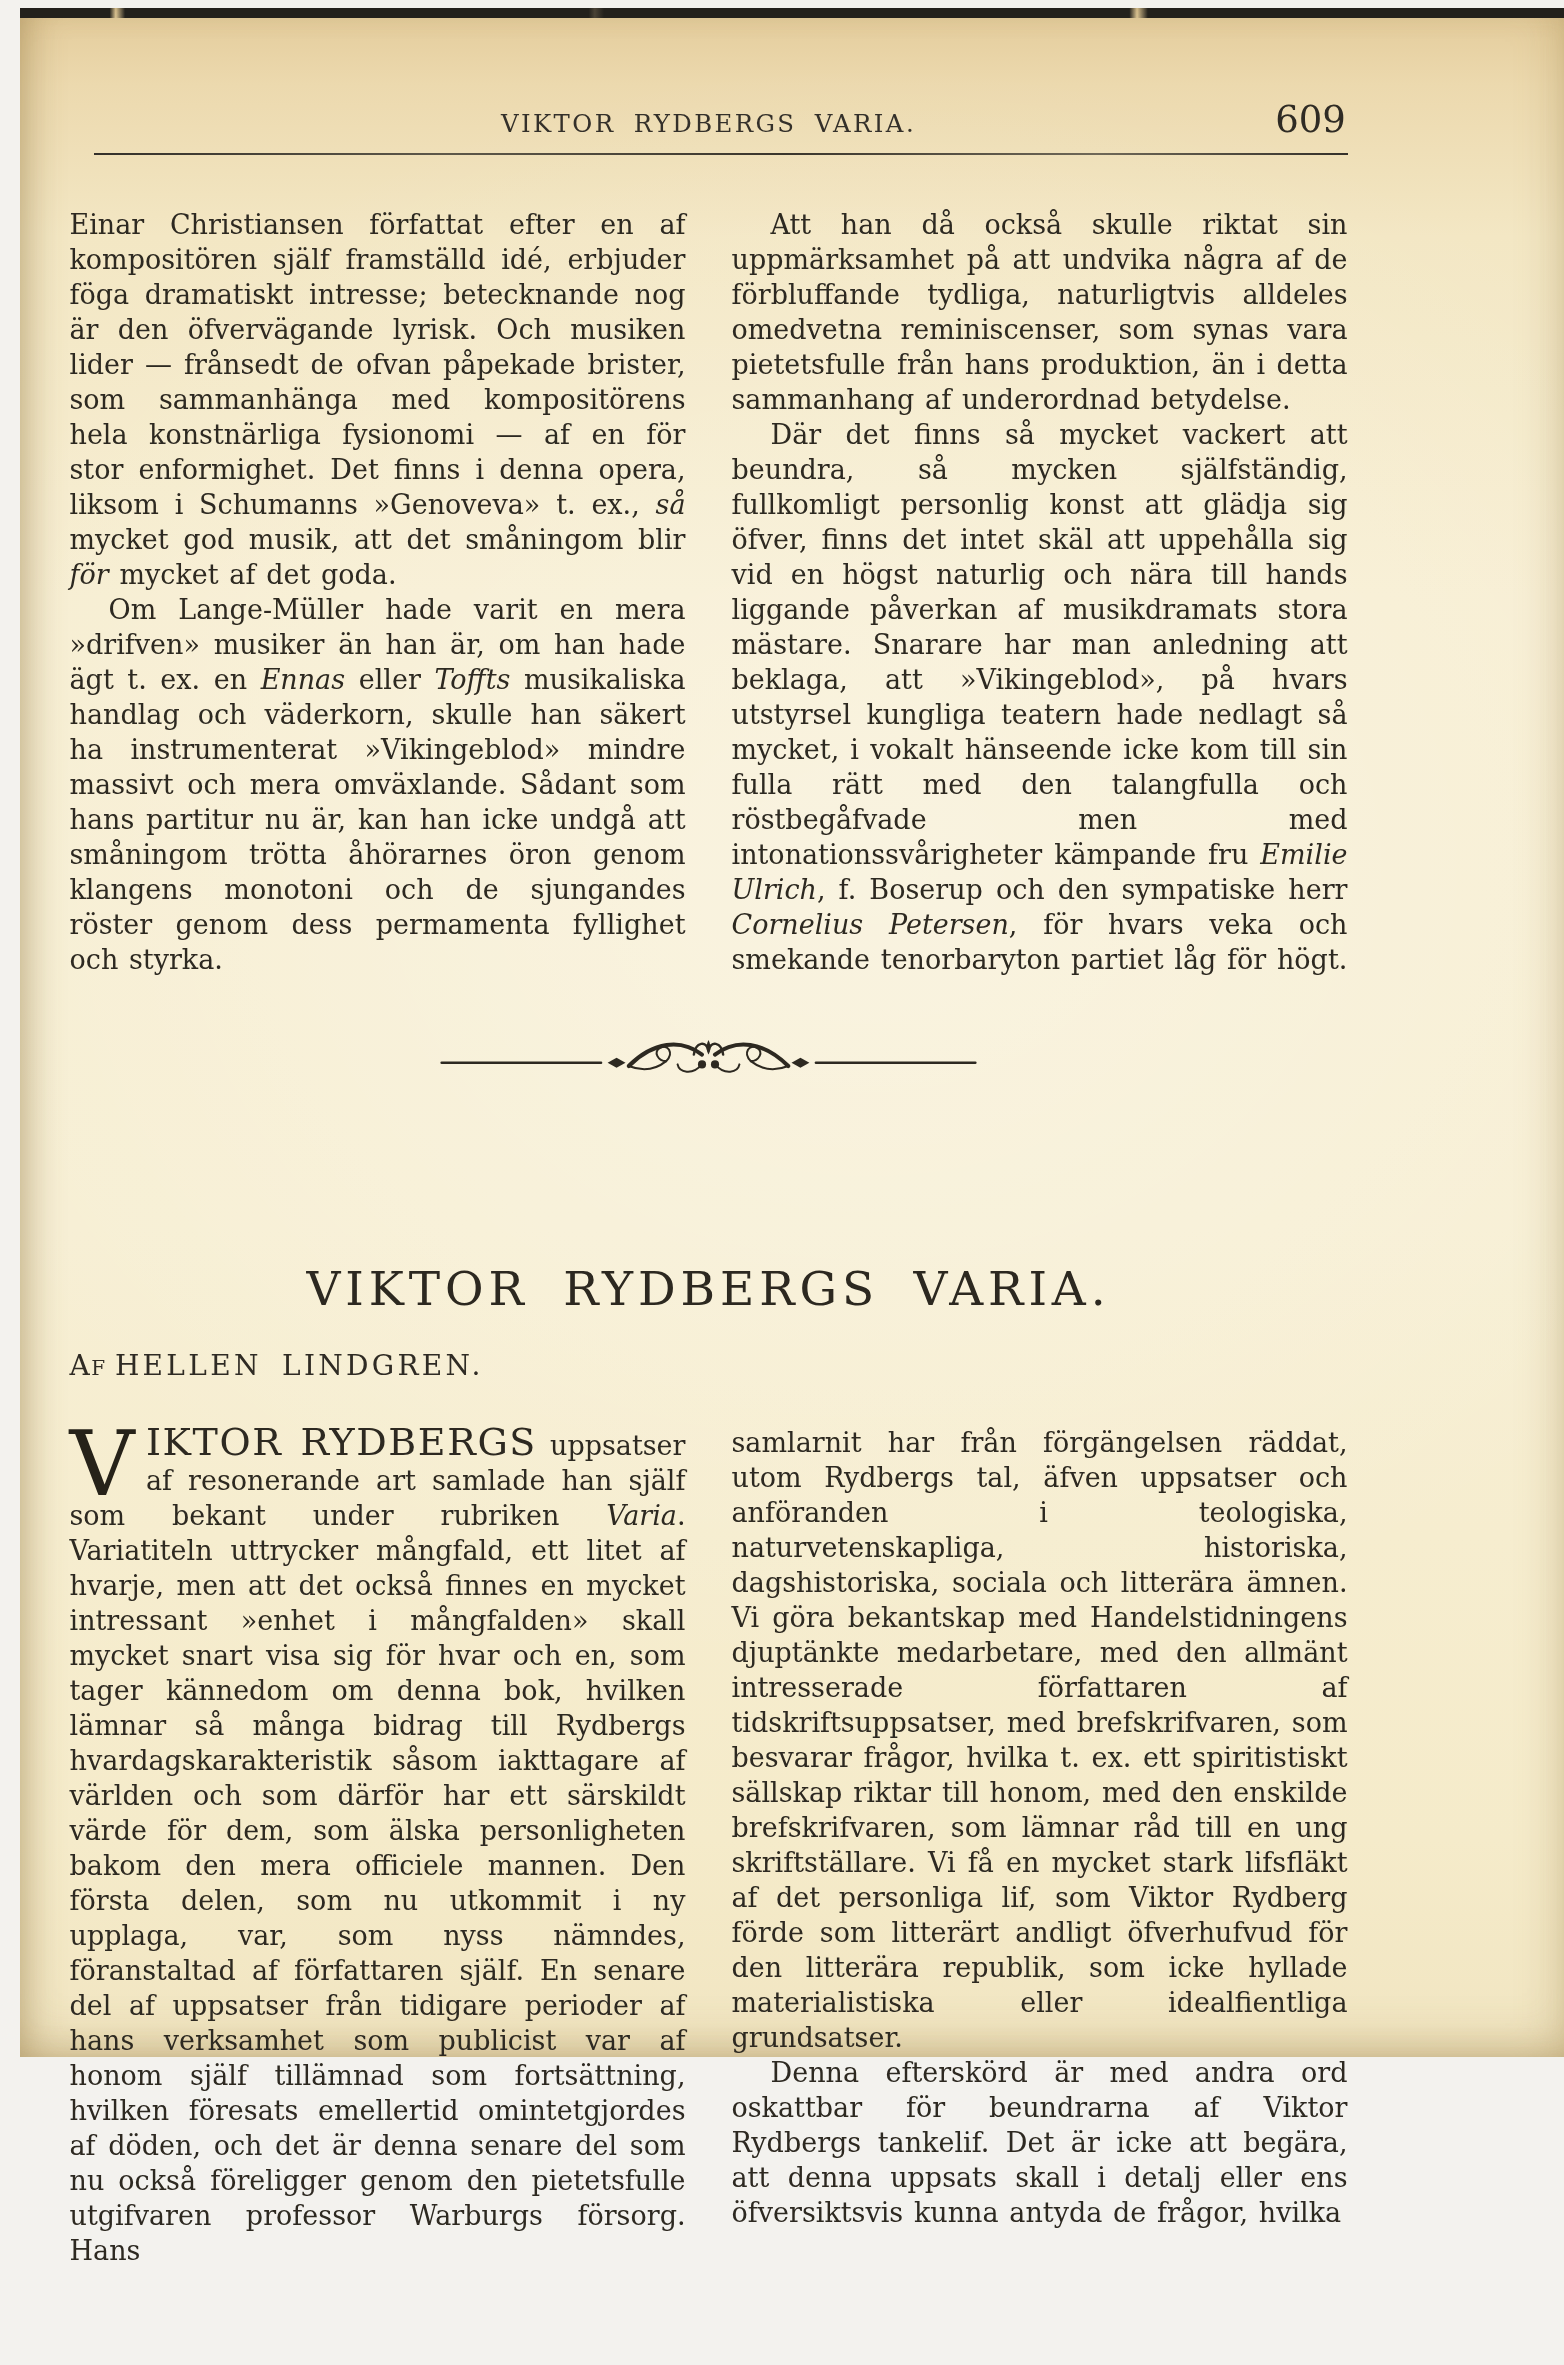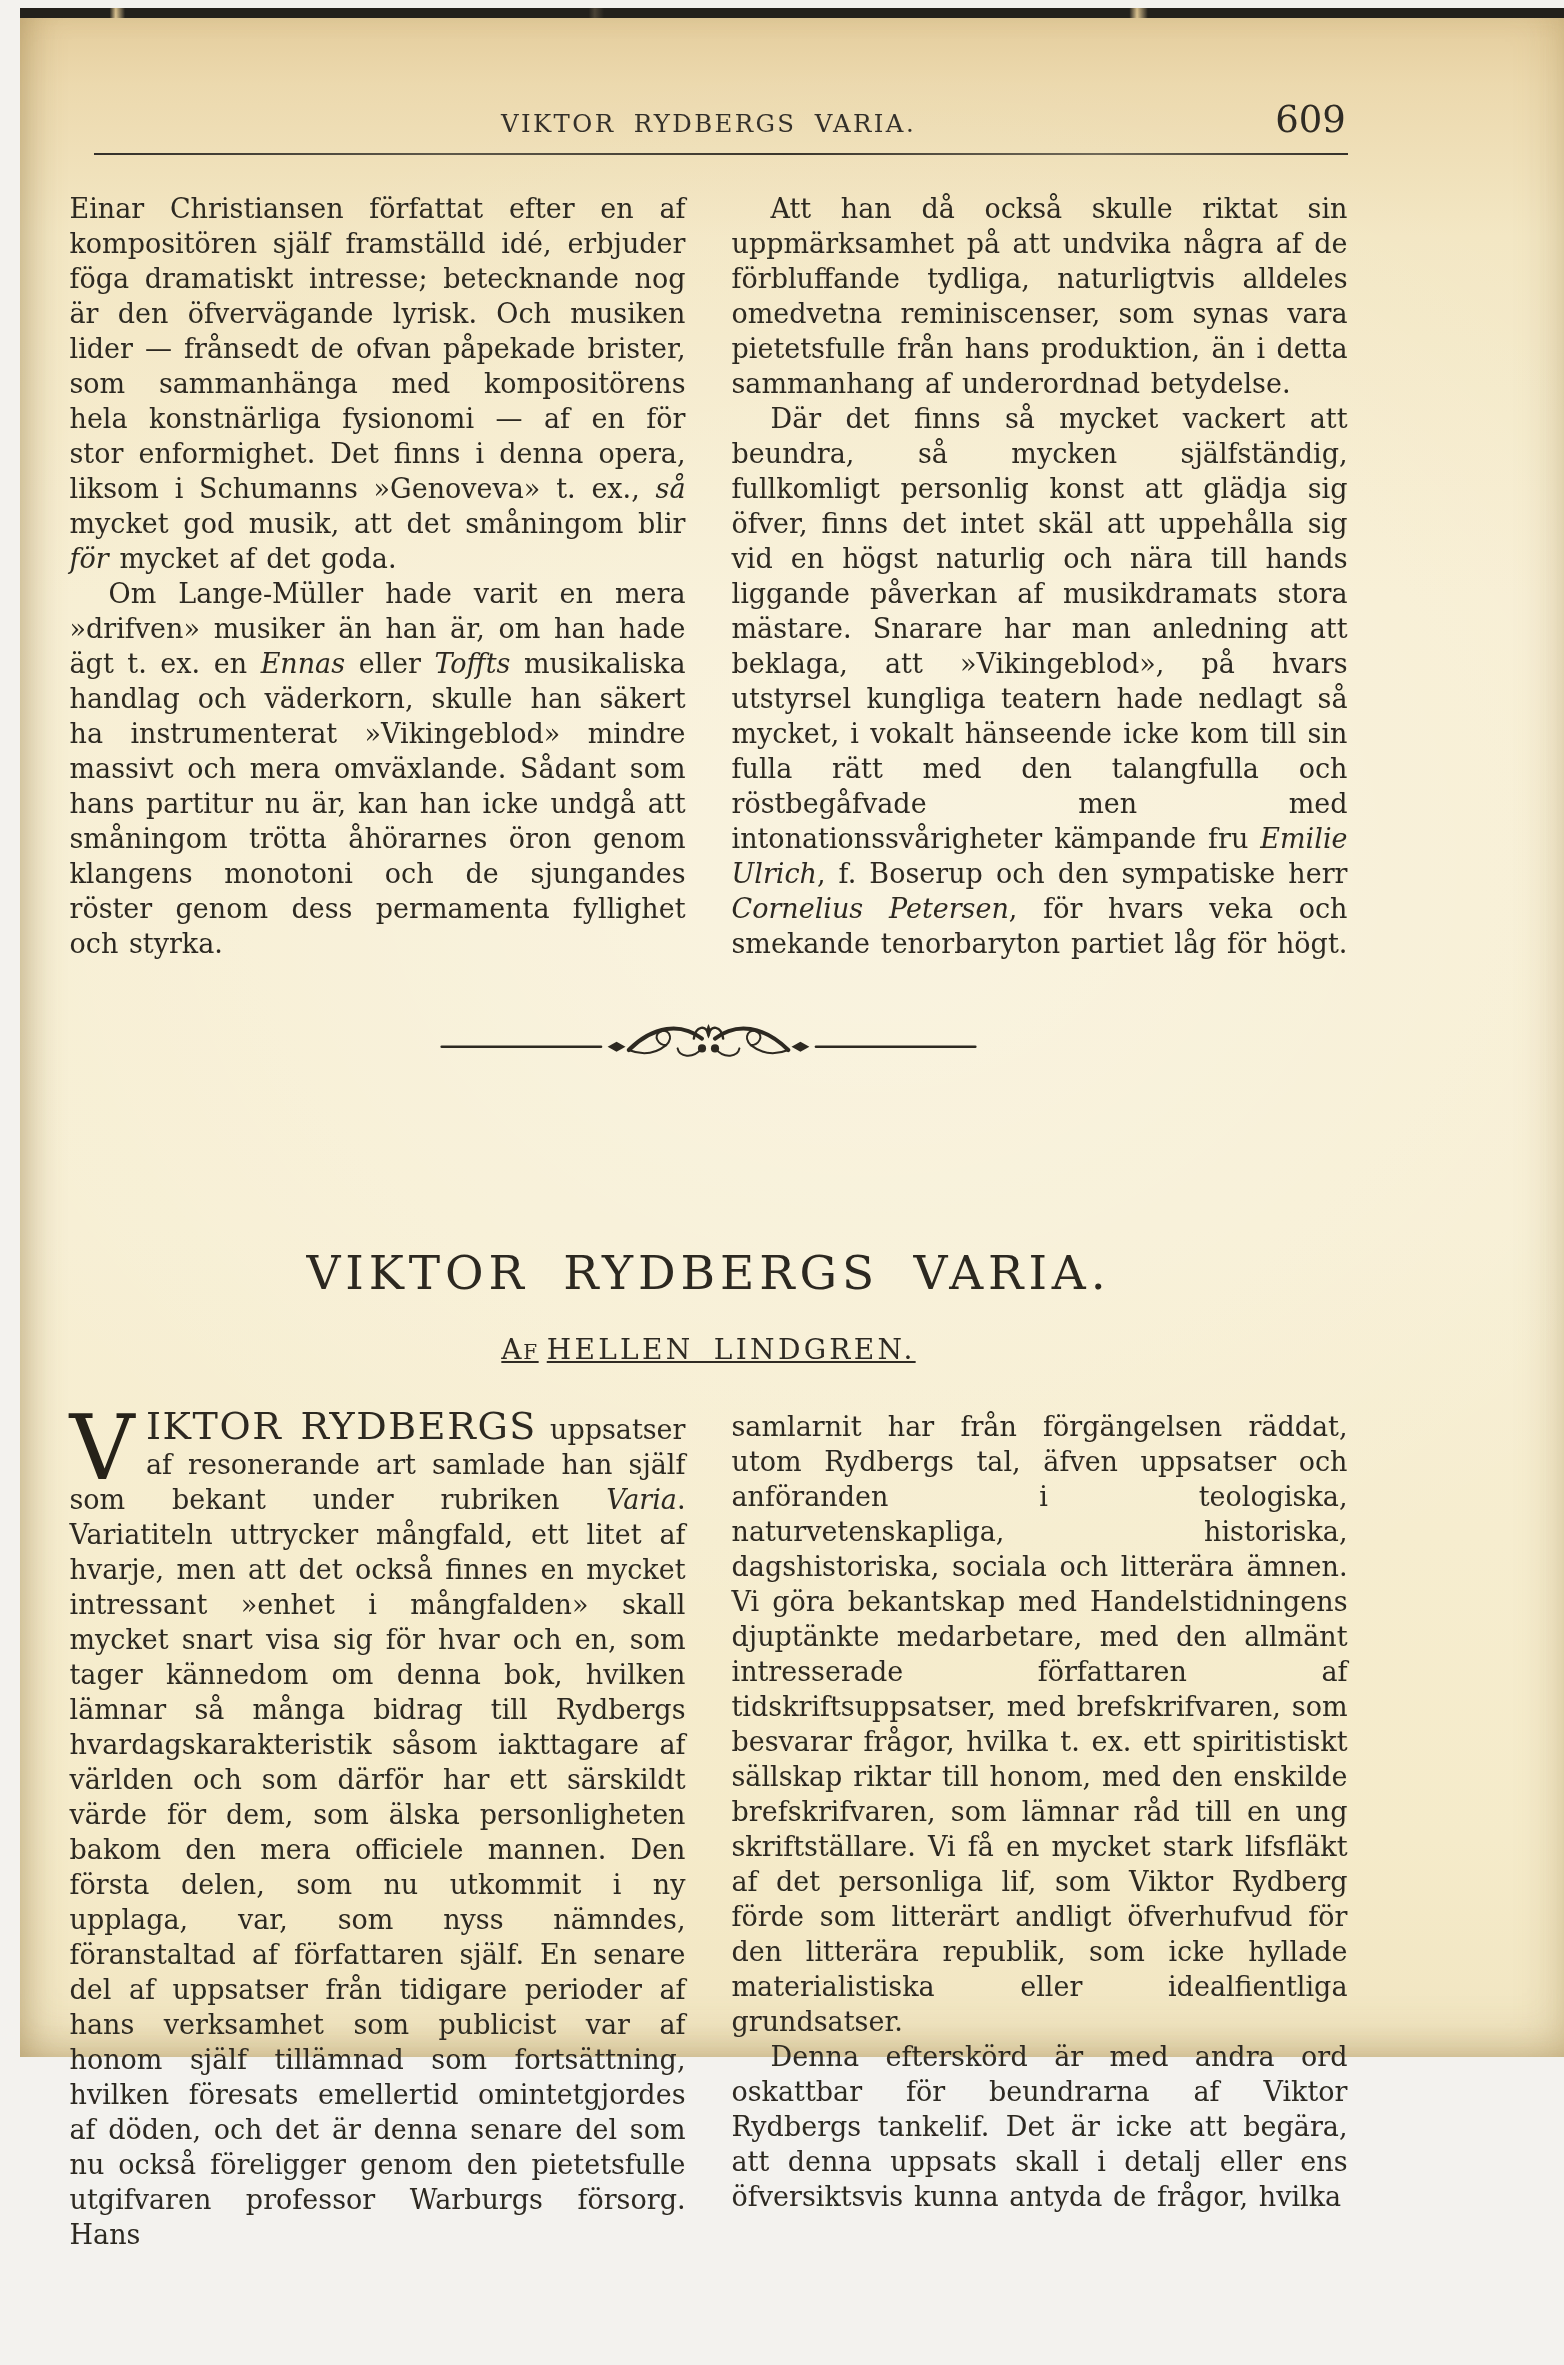--- a/index.html
+++ b/index.html
@@ -38,42 +38,42 @@
   .page-number {
     position:absolute; right:1.6px; top:-4.9px; font-size:37px; color:#2f2b24;
   }
   .header-rule {
     margin-top:11.4px; margin-left:24.4px; height:1.6px; border:0;
     background:linear-gradient(90deg,#34302a,#5e584a 28%,#3a352c 55%,#6f6858 80%,#34302a);
   }
 
   
   .two-col { display:grid; grid-template-columns:1fr 1fr; column-gap:46px; }
-  .article1 { margin-top:36px; min-height:773px; }
+  .article1 { margin-top:52px; min-height:773px; }
   .article2 { margin-top:41px; }
   p.para {
     margin:0; text-align:justify; font-size:27px; line-height:35px;
     word-spacing:0.08em; hyphens:auto; color:var(--ink,#2d2921);
   }
   p.para.indent { text-indent:39px; }
   p.para em { font-style:italic; }
 
   
   .divider { margin-top:50px; display:flex; justify-content:center; }
   .divider svg { display:block; }
 
   
   .article-title {
     margin:173px 0 0; text-align:center; font-weight:normal;
     font-size:47px; letter-spacing:4.9px; word-spacing:14.7px; line-height:54px;
     color:#2c2820;
   }
   .byline {
-    margin-top:31px; text-align:center; font-size:28px; letter-spacing:3.3px;
-    word-spacing:8.1px; line-height:37px; color:#2f2b24;text-decoration:underline;
+    margin-top:31px; text-align:left; font-size:28px; letter-spacing:3.3px;
+    word-spacing:8.1px; line-height:37px; color:#2f2b24;
   }
   .byline .af { font-variant:small-caps; margin-right:8.1px; letter-spacing:1.6px; }
 
   .dropcap {
     float:left; font-size:90px; line-height:68px; margin:4.9px 11.4px 0 0;
     color:#262219;
   }
   .lead-caps { font-size:38px; letter-spacing:1.6px; }
 </style>
 </head>

